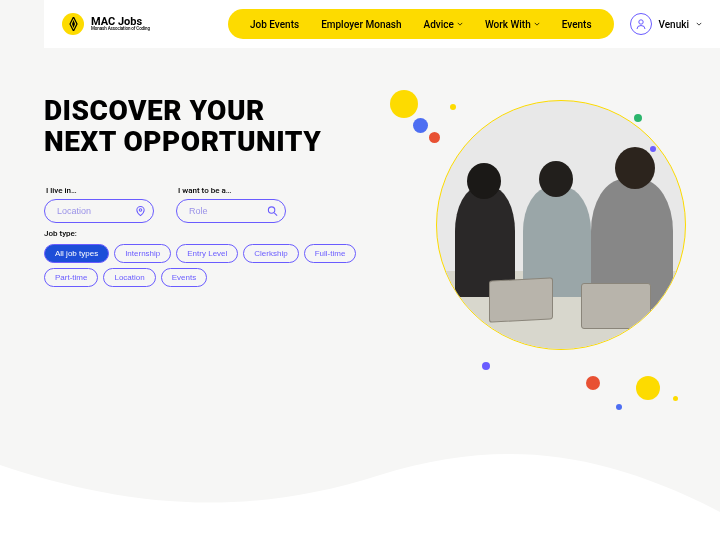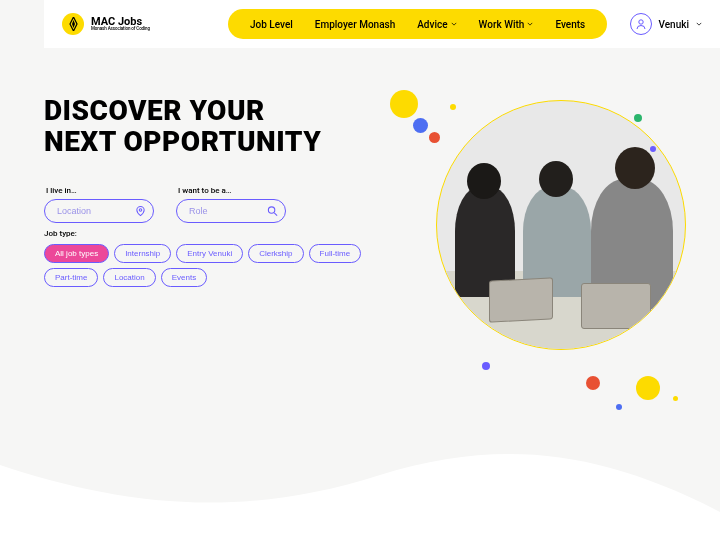--- a/index.html
+++ b/index.html
@@ -31,21 +31,21 @@
 .search-label { font-size: 8px; font-weight: 500; padding-left: 2px; }
 .search-input { width: 110px; height: 24px; border: 1px solid #6a5cff; border-radius: 14px; background: transparent; padding: 0 26px 0 12px; font-size: 9px; color: #9a92e8; outline: none; }
 .search-input::placeholder { color: #9a92e8; }
 .input-wrap { position: relative; }
 .input-icon { position: absolute; right: 8px; top: 50%; transform: translateY(-50%); width: 11px; height: 11px; }
 
 .job-type-section { margin-top: 6px; }
 .job-type-label { font-size: 8px; font-weight: 500; margin-bottom: 6px; }
 .chips { display: flex; flex-wrap: wrap; gap: 5px; max-width: 320px; }
 .chip { font-size: 8px; font-weight: 500; padding: 4px 10px; border-radius: 11px; border: 1px solid #6a5cff; color: #6a5cff; background: transparent; cursor: pointer; }
-.chip.active { background: #ec4899; color: #fff; }
+.chip.active { background: #1d4ed8; color: #fff; }
 
 
 .circle-wrap { position: absolute; top: 100px; right: 34px; width: 250px; height: 250px; }
 .big-circle { width: 250px; height: 250px; border-radius: 50%; border: 1.5px solid #fddb00; overflow: hidden; position: relative; background: #e8e8e8; }
 .desk { position: absolute; left: 0; right: 0; bottom: 0; height: 78px; background: #d8d7cd; }
 .person { position: absolute; border-radius: 40% 40% 0 0; }
 .p1 { left: 18px; bottom: 52px; width: 60px; height: 110px; background: #2a2828; }
 .p1h { position: absolute; left: 30px; bottom: 150px; width: 34px; height: 36px; background: #1b1917; border-radius: 50%; }
 .p2 { left: 86px; bottom: 52px; width: 68px; height: 110px; background: #9aa6a8; }
 .p2h { position: absolute; left: 102px; bottom: 152px; width: 34px; height: 36px; background: #221f1c; border-radius: 50%; }
@@ -82,21 +82,21 @@
         </svg>
     </div>
     <div class="logo-text">
       <span class="logo-title">MAC Jobs</span>
       <span class="logo-sub">Monash Association of Coding</span>
     </div>
   </div>
 
   <div class="nav-pill" id="nav-pill">
       <div class="nav-item">
-        <span>Job Level</span>
+        <span>Job Events</span>
       </div>
       <div class="nav-item">
         <span>Employer Monash</span>
       </div>
       <div class="nav-item">
         <span>Advice</span>
         <svg class="chev" viewBox="0 0 8 8">
           <path d="M1 2.5 L4 5.5 L7 2.5" fill="none" stroke="#000" stroke-width="1"></path>
         </svg>
       </div>
@@ -152,21 +152,21 @@
           </svg>
       </div>
     </div>
   </div>
 
   <div class="job-type-section">
     <div class="job-type-label">Job type:</div>
     <div class="chips" id="chips">
         <button class="chip active">All job types</button>
         <button class="chip">Internship</button>
-        <button class="chip">Entry Venuki</button>
+        <button class="chip">Entry Level</button>
         <button class="chip">Clerkship</button>
         <button class="chip">Full-time</button>
         <button class="chip">Part-time</button>
         <button class="chip">Location</button>
         <button class="chip">Events</button>
       </div>
   </div>
 </div>
 
 <div class="circle-wrap">

